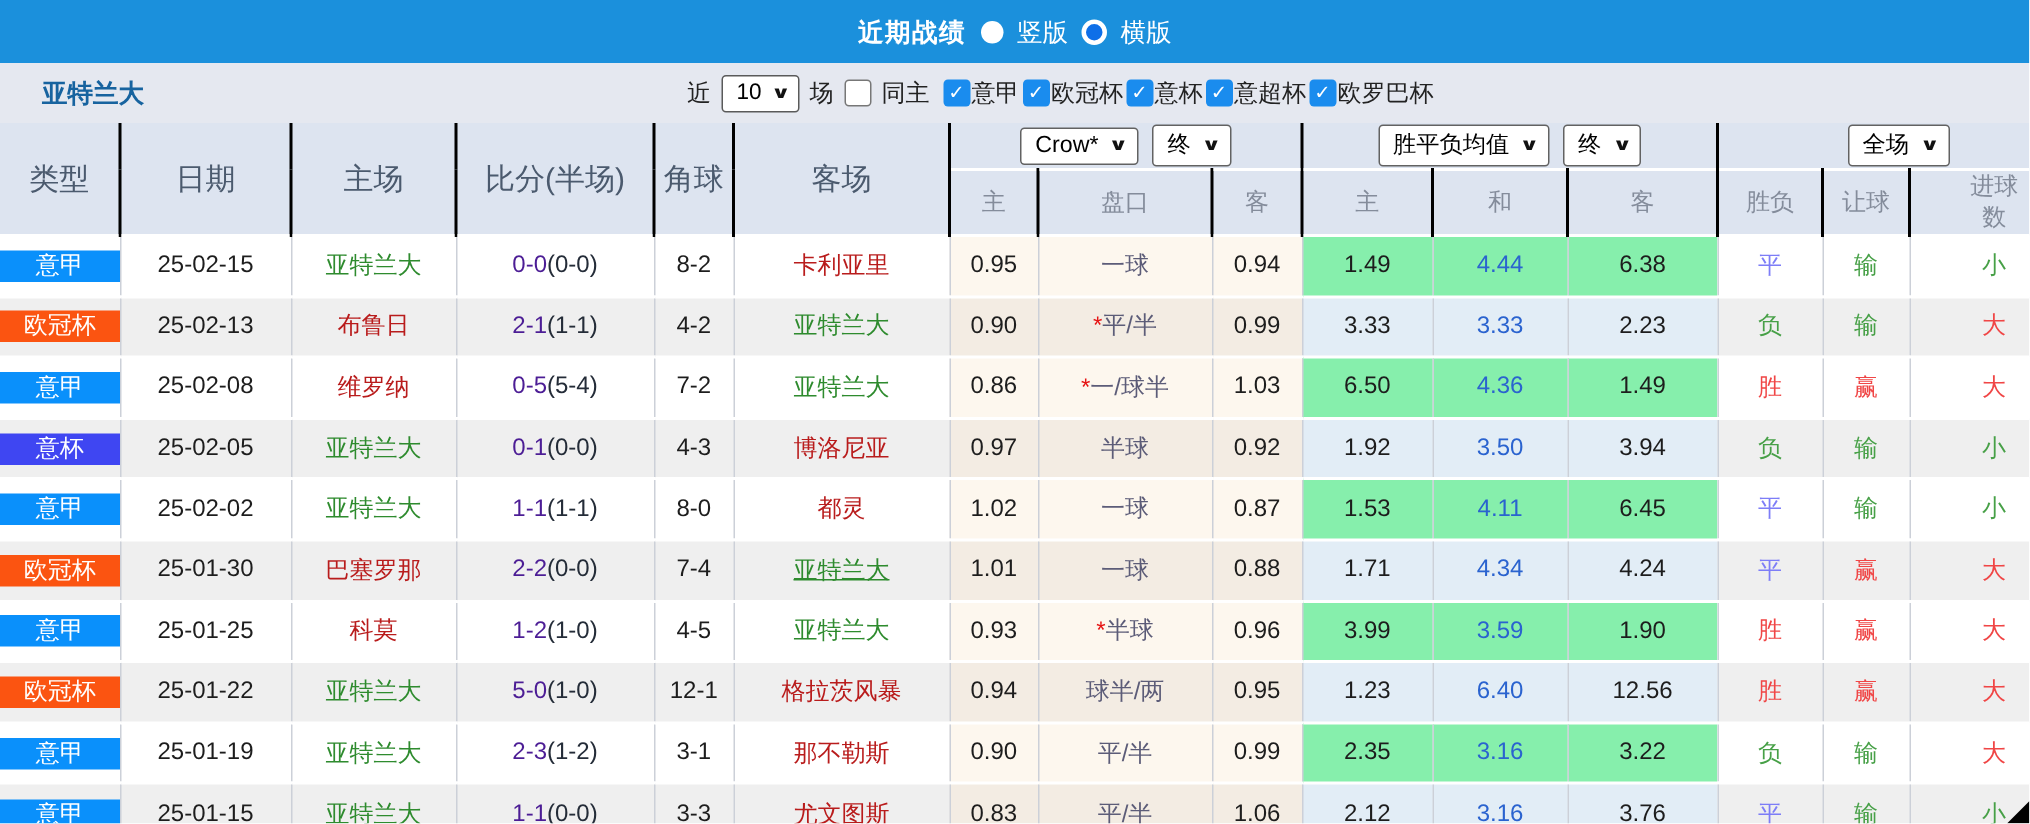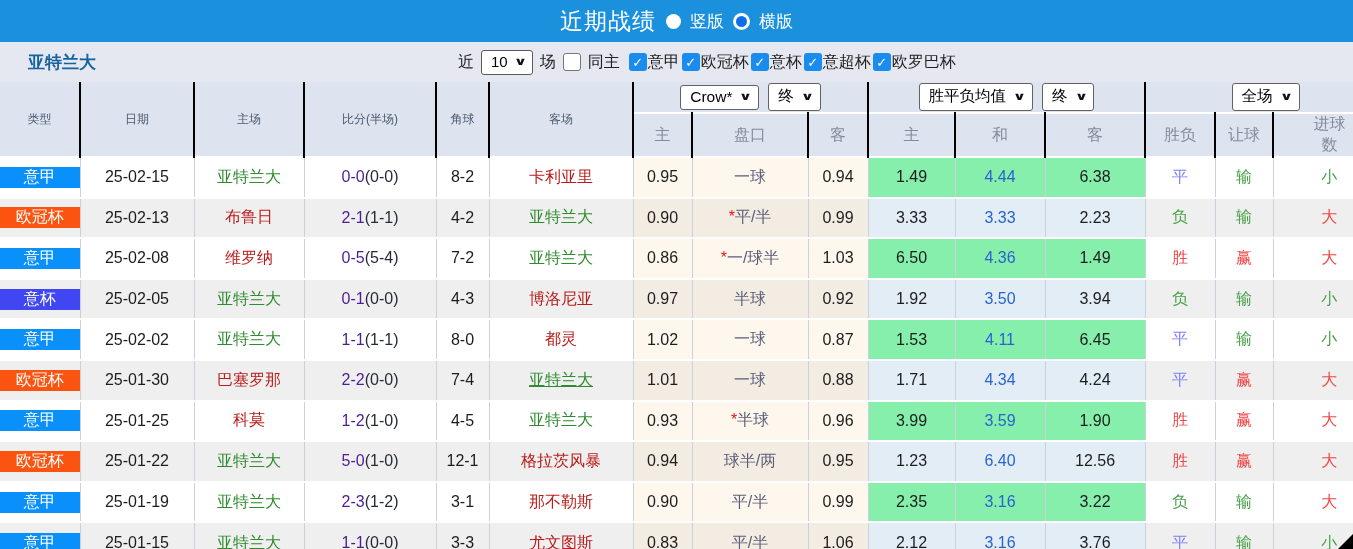--- a/index.html
+++ b/index.html
@@ -2,21 +2,21 @@
 <html><head>
 <meta charset="utf-8">
 <style>
   * { margin:0; padding:0; box-sizing:border-box; }
   html,body { background:#fff; }
   body { font-family:"Liberation Sans","DejaVu Sans",sans-serif; }
   .page { position:relative; width:1353px; height:549px; overflow:hidden; background:#fff; }
 
   
   .title-bar { height:42px; background:#1b90dc; display:flex; align-items:center; justify-content:center; gap:10px; }
-  .title-bar .title { color:#fff; font-weight:normal; font-size:23px; letter-spacing:1px; }
+  .title-bar .title { color:#fff; font-weight:bold; font-size:17px; letter-spacing:1px; }
   .radio-group { display:flex; align-items:center; gap:9px; }
   .radio { display:inline-block; border-radius:50%; }
   .radio.selected { width:15px; height:15px; background:#fff; }
   .radio.unselected { width:17px; height:17px; border:3.5px solid #fff; background:#0e6fe8; }
   .radio-label { color:#fff; font-size:17px; }
 
   
   .filter-bar { position:relative; height:40px; background:#e5e8f0; }
   .team-name { position:absolute; left:28px; top:9px; font-size:17px; font-weight:bold; color:#17639f; }
   .controls { position:absolute; left:458px; top:0; height:40px; display:flex; align-items:center; gap:7px; font-size:16px; color:#222; }
@@ -26,21 +26,21 @@
   .checkbox.checked { background:#1a8cee; color:#fff; font-size:13px; font-weight:bold; }
   .checkbox.unchecked { background:#fff; border:1.5px solid #777; }
   .league-filter { display:inline-flex; align-items:center; gap:1px; margin-left:2px; }
 
   
   table { border-collapse:collapse; table-layout:fixed; width:1353px; }
   thead th { background:#dde4f0; font-weight:normal; border-right:2px solid #000000; }
   thead tr.h1 { height:31px; }
   thead tr.h2 { height:30px; }
   thead tr.h2 th { border-top:2px solid #fff; }
-  th.main-h { color:#4b5a6e; font-size:12px; }
+  th.main-h { color:#4b5a6e; font-size:20px; }
   th.sub-h { color:#848c9b; font-size:16px; }
   th:last-child, td:last-child { border-right:none;padding-left:32px; }
   .dd-cell { vertical-align:middle; }
   .dd-wrap { display:flex; align-items:center; justify-content:center; gap:9px; }
   .dd { display:inline-flex; align-items:center; gap:9px; background:#fff; border:1px solid #626262; border-radius:3px; padding:2px 8px 3px 9px; font-size:15.5px; color:#000; min-height:25px; }
 
   tbody tr { height:40.6px; }
   tbody td { border-right:1px solid #ccd0d8; border-top:2px solid #fff; text-align:center; font-size:16px; color:#1d1d1d; background:#fff; }
   tbody tr:nth-child(even) td { background:#efefef; }
   td.c-type { padding:0; }

